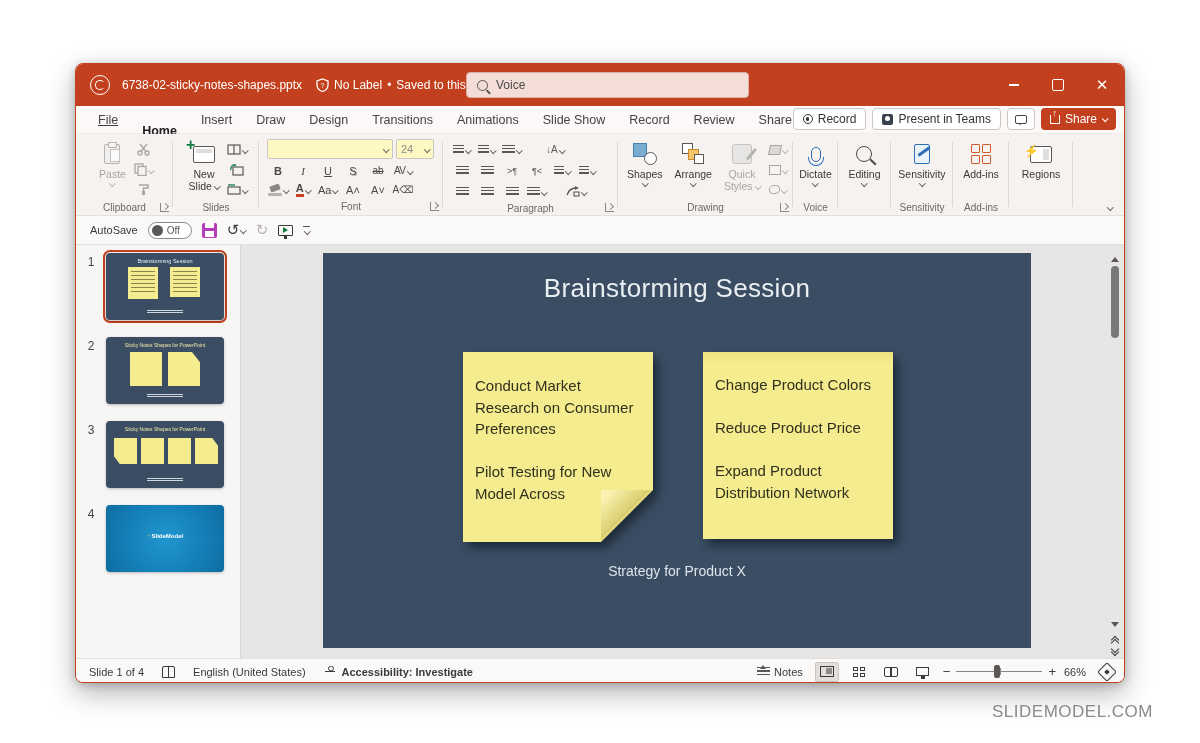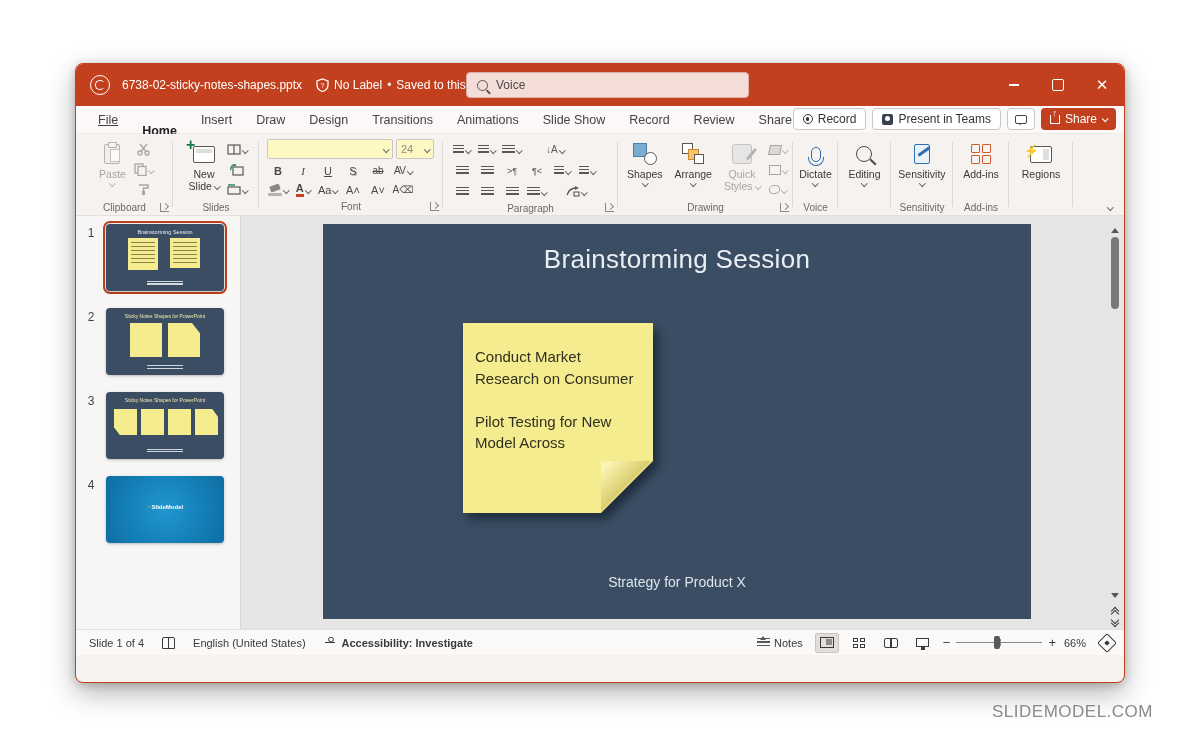--- a/index.html
+++ b/index.html
@@ -141,21 +141,21 @@
   .canvas { flex:1; position:relative; }
   .slide { position:absolute; left:82px; top:8px; width:708px; height:395px; background:#3a4d63; }
   .slide-title { position:absolute; left:0; right:0; top:20px; text-align:center; color:#e9eef3; font-size:26px; letter-spacing:.3px; }
   .note-wrap { position:absolute; filter:drop-shadow(5px 6px 5px rgba(8,16,26,.55)); }
   .note { background:#f4ec8f; width:100%; height:100%; position:relative; }
   .note.folded { clip-path:polygon(0 0, 100% 0, 100% calc(100% - 52px), calc(100% - 52px) 100%, 0 100%); }
   .fold-flap { position:absolute; right:0; bottom:0; width:52px; height:52px; background:linear-gradient(135deg, #faf3b2 10%, #d9ce6e 47%, rgba(0,0,0,0) 50%); }
   .note-strip { height:13px; background:linear-gradient(to bottom,#eee47e,#f4ec8f); }
   .note-text { padding:0 12px; color:#30301e; font-size:15px; font-weight:500; line-height:21.5px; }
   .nl { min-height:21.5px; white-space:nowrap; }
-  .slide-caption { position:absolute; left:0; right:0; top:310px; text-align:center; color:#dde4ea; font-size:14px;margin-top:40px; }
+  .slide-caption { position:absolute; left:0; right:0; top:310px; text-align:center; color:#dde4ea; font-size:14px; }
 
   
   .vscroll { position:absolute; right:2px; top:6px; bottom:6px; width:14px; display:flex; flex-direction:column; align-items:center; }
   .vs-arrow { width:0; height:0; border:4px solid transparent; margin:2px 0; }
   .vs-arrow.up { border-bottom:5px solid #5a5856; }
   .vs-arrow.down { border-top:5px solid #5a5856; }
   .vs-track { flex:1; width:10px; position:relative; }
   .vs-thumb { position:absolute; top:2px; left:1px; width:8px; height:72px; background:#7a7876; border-radius:4px; }
   .vs-nav { display:flex; flex-direction:column; align-items:center; margin-top:4px; gap:3px;}
   .dbl { display:flex; flex-direction:column; gap:-2px; }
@@ -579,20 +579,35 @@
               </span>
             <span>Regions</span>
           </div>
         </div>
         <div class="rg-label"></div>
       </div>
 
       <span class="chev ribbon-collapse"></span>
     </div>
 
+    <div class="qat">
+      <span>AutoSave</span>
+      <span class="toggle">
+        <span class="knob"></span>
+        <span class="toggle-state">Off</span>
+      </span>
+      <span class="floppy"></span>
+      <span class="qbtn">↺<span class="chev"></span></span>
+      <span class="qbtn dis">↻</span>
+      <span class="present-ic"></span>
+      <span class="qat-more">
+          <span class="bar"></span>
+          <span class="chev"></span>
+        </span>
+    </div>
 
     <div class="workspace">
 
       <div class="thumbs">
 
         <div class="thumb-slot">
           <div class="thumb-num">1</div>
           <div class="thumb-wrap selected">
             <div class="thumb">
               <div class="thumb-title white">Brainstorming Session</div>
@@ -646,28 +661,42 @@
 
       <div class="canvas">
         <div class="slide">
           <div class="slide-title">Brainstorming Session</div>
 
           <div class="note-wrap" style="left:140px; top:99px; width:190px; height:190px;">
             <div class="note folded">
               <div class="note-text" style="padding-top:23px;">
                 <div class="nl">Conduct Market</div>
                 <div class="nl">Research on Consumer</div>
+                <div class="nl">Preferences</div>
                 <div class="nl"></div>
                 <div class="nl">Pilot Testing for New</div>
                 <div class="nl">Model Across</div>
               </div>
               <div class="fold-flap"></div>
             </div>
           </div>
 
+          <div class="note-wrap" style="left:380px; top:99px; width:190px; height:187px;">
+            <div class="note">
+              <div class="note-strip"></div>
+              <div class="note-text" style="padding-top:9px;">
+                <div class="nl">Change Product Colors</div>
+                <div class="nl"></div>
+                <div class="nl">Reduce Product Price</div>
+                <div class="nl"></div>
+                <div class="nl">Expand Product</div>
+                <div class="nl">Distribution Network</div>
+              </div>
+            </div>
+          </div>
 
           <div class="slide-caption">Strategy for Product X</div>
         </div>
 
         <div class="vscroll">
           <span class="vs-arrow up"></span>
           <div class="vs-track">
             <div class="vs-thumb"></div>
           </div>
           <span class="vs-arrow down"></span>

